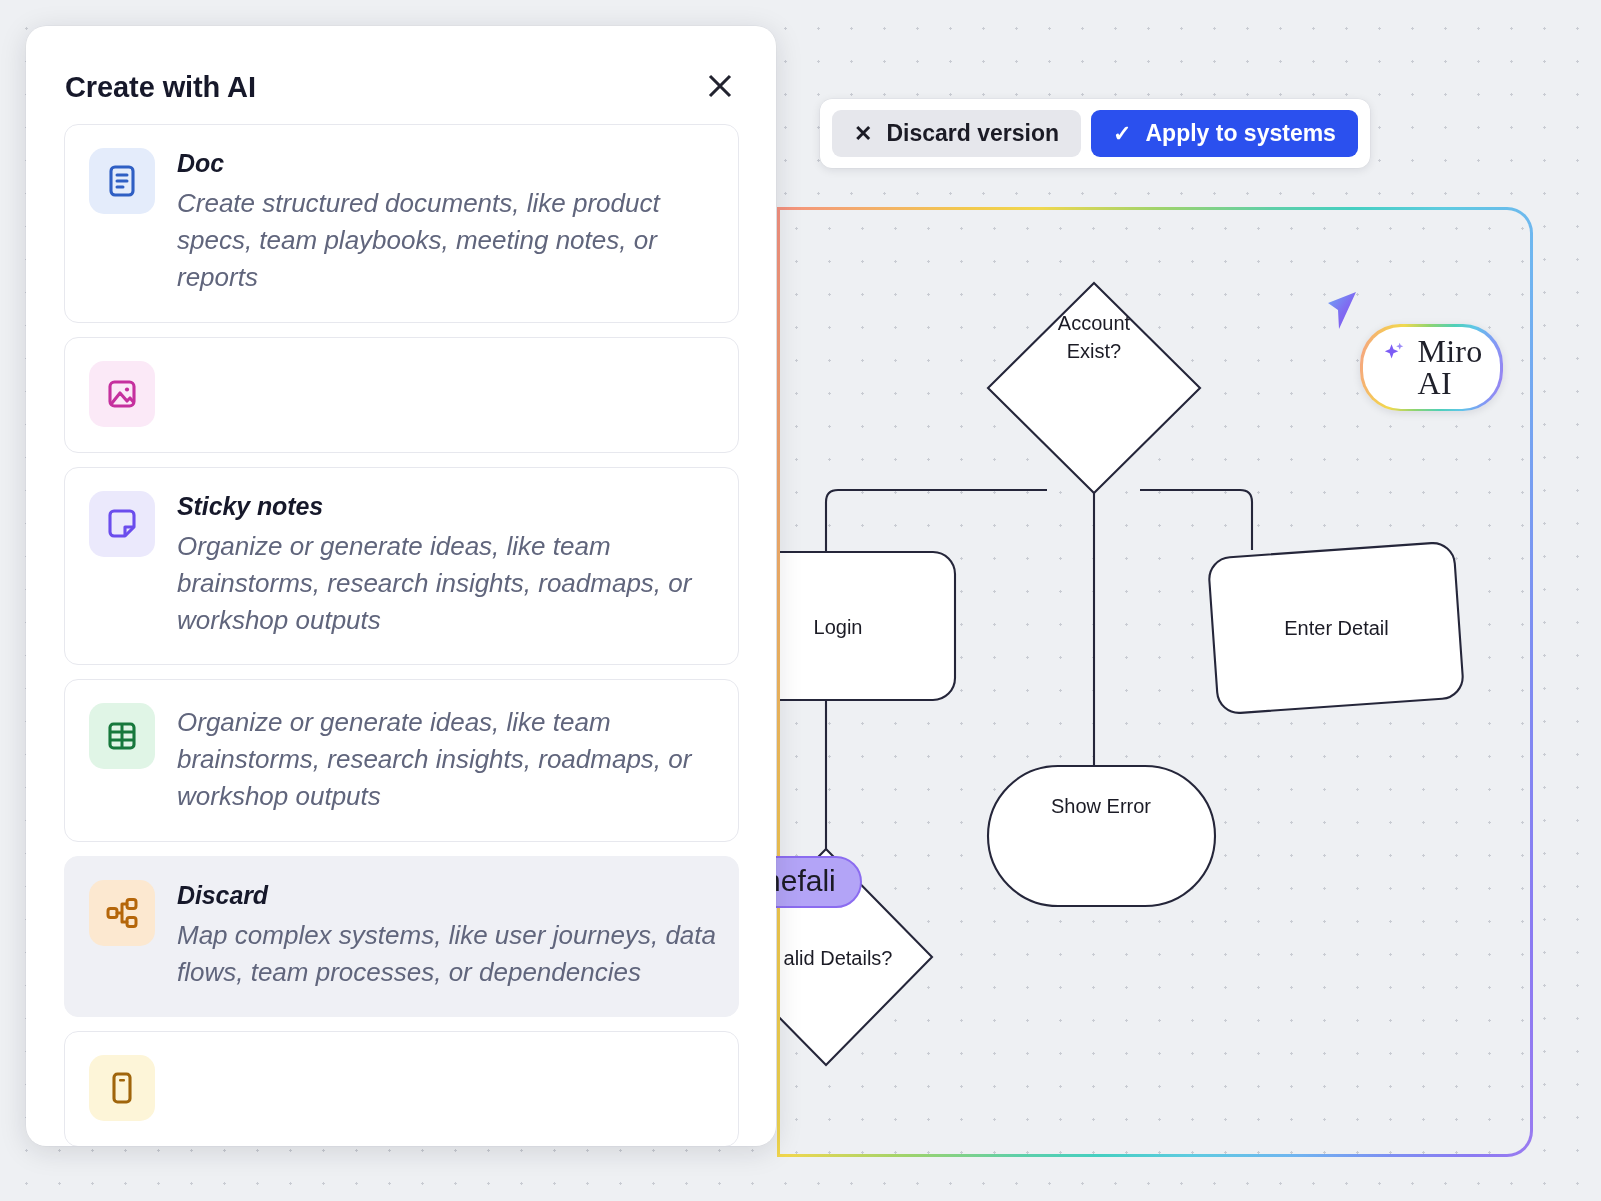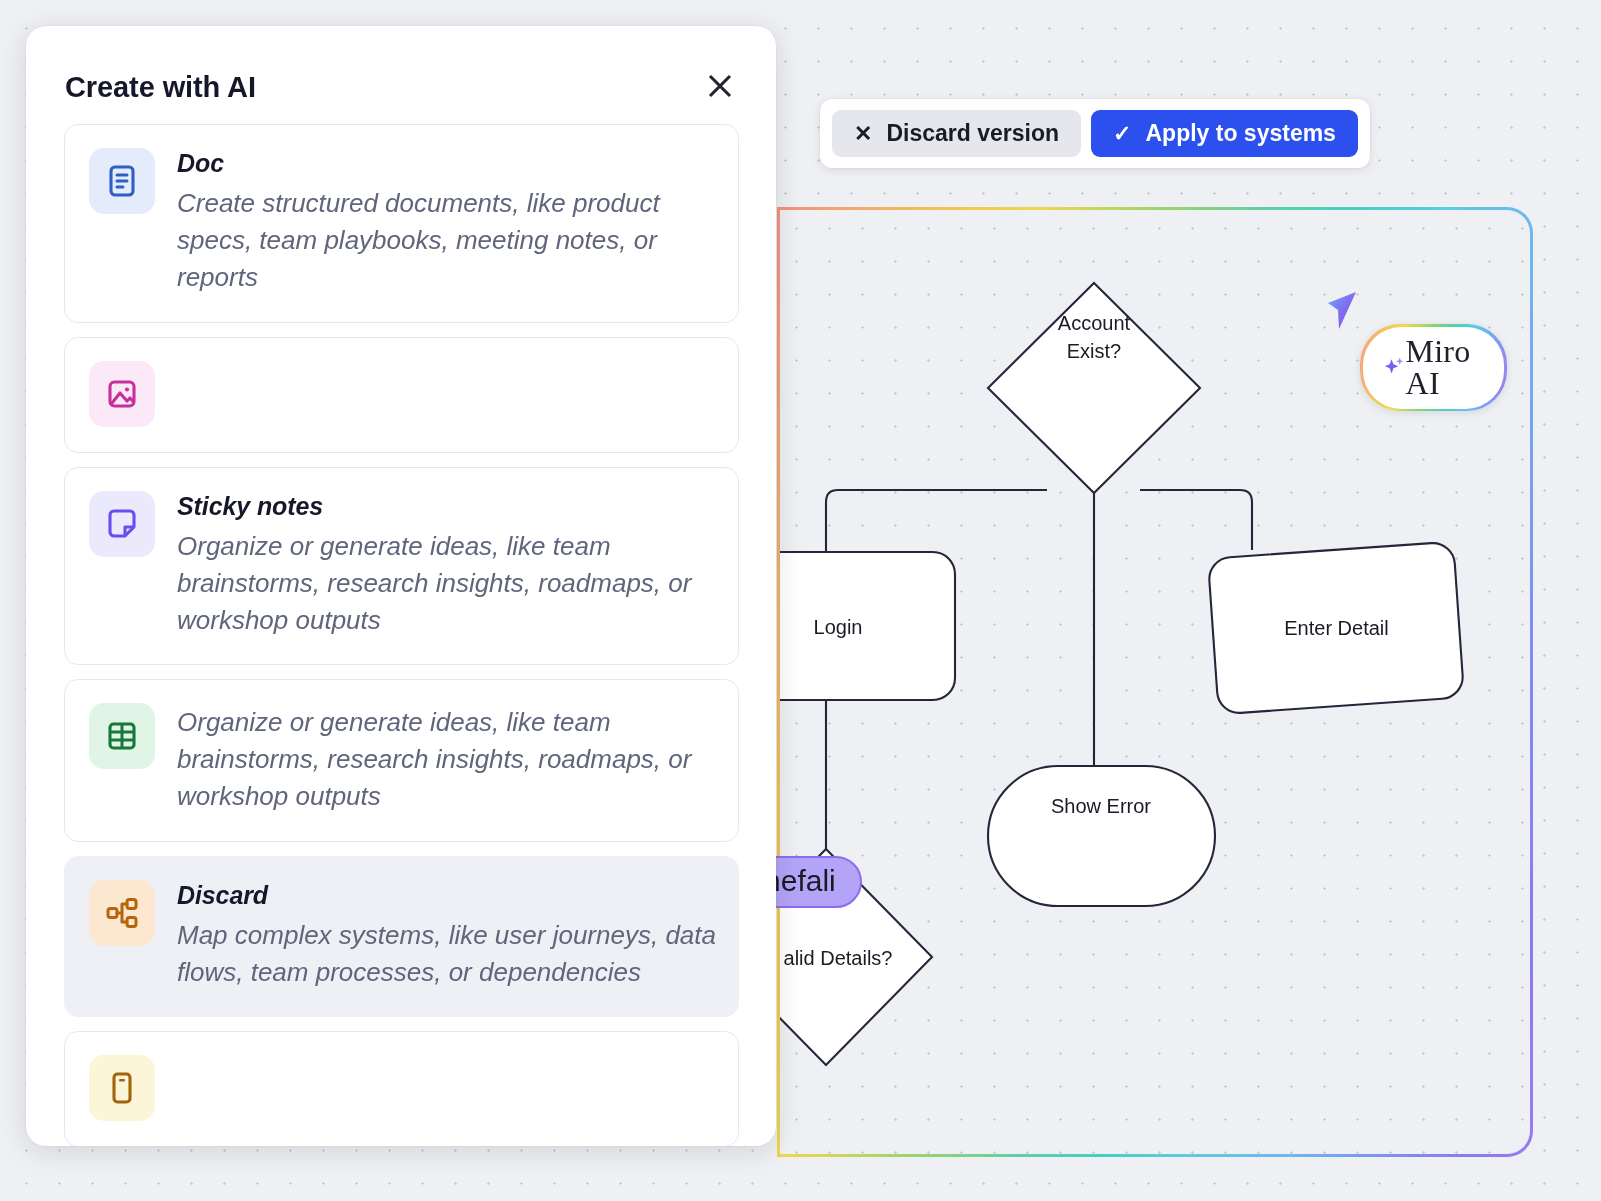--- a/index.html
+++ b/index.html
@@ -122,24 +122,25 @@
     position: absolute;
     left: 38px;
     top: 35px;
     padding: 2.5px;
     border-radius: 40px;
     background: linear-gradient(100deg,#f59e8a 0%,#f5c45c 16%,#f0d94f 28%,#8fd46f 44%,#4fd0b8 60%,#5fc6e8 73%,#7f9cf5 86%,#a07bf0 100%);
     box-shadow: 0 2px 8px rgba(20,22,40,0.10);
   }
   #miro-ai-badge-inner {
     display: flex;
-    align-items: center;
+    align-items: flex-start;
+    gap: 12px;
     background: #ffffff;
     border-radius: 38px;
-    padding: 8px 24px 10px 19px;
+    padding: 8px 8px 10px 19px;
   }
   #miro-ai-label {
     font-family: "Liberation Serif", serif;
     font-size: 32px;
     color: #20212b;
     letter-spacing: 0.2px;
     line-height: 1;
   }
 
   

